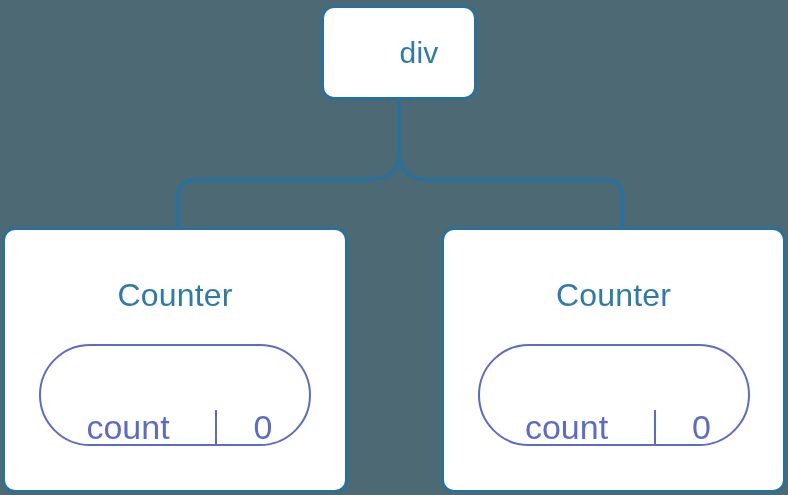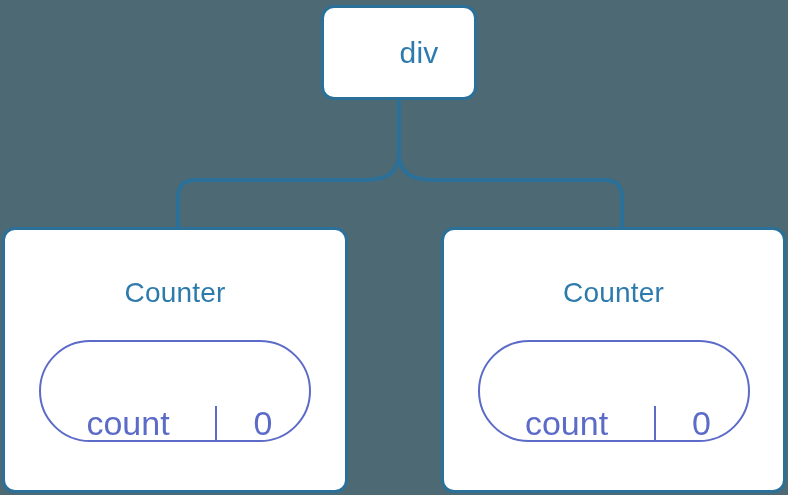--- a/index.html
+++ b/index.html
@@ -63,21 +63,21 @@
     height: 266px;
   }
   #node-counter-right {
     left: 441px;
     top: 227px;
     width: 345px;
     height: 266px;
   }
   .node-title {
     color: #2d7aad;
-    font-size: 28px;
+    font-size: 32px;
     line-height: 1;
     letter-spacing: 0.2px;
     margin-top: 49px;
   }
 
   
   .state-pill {
     margin-top: 33px;
     height: 102px;
     display: flex;

